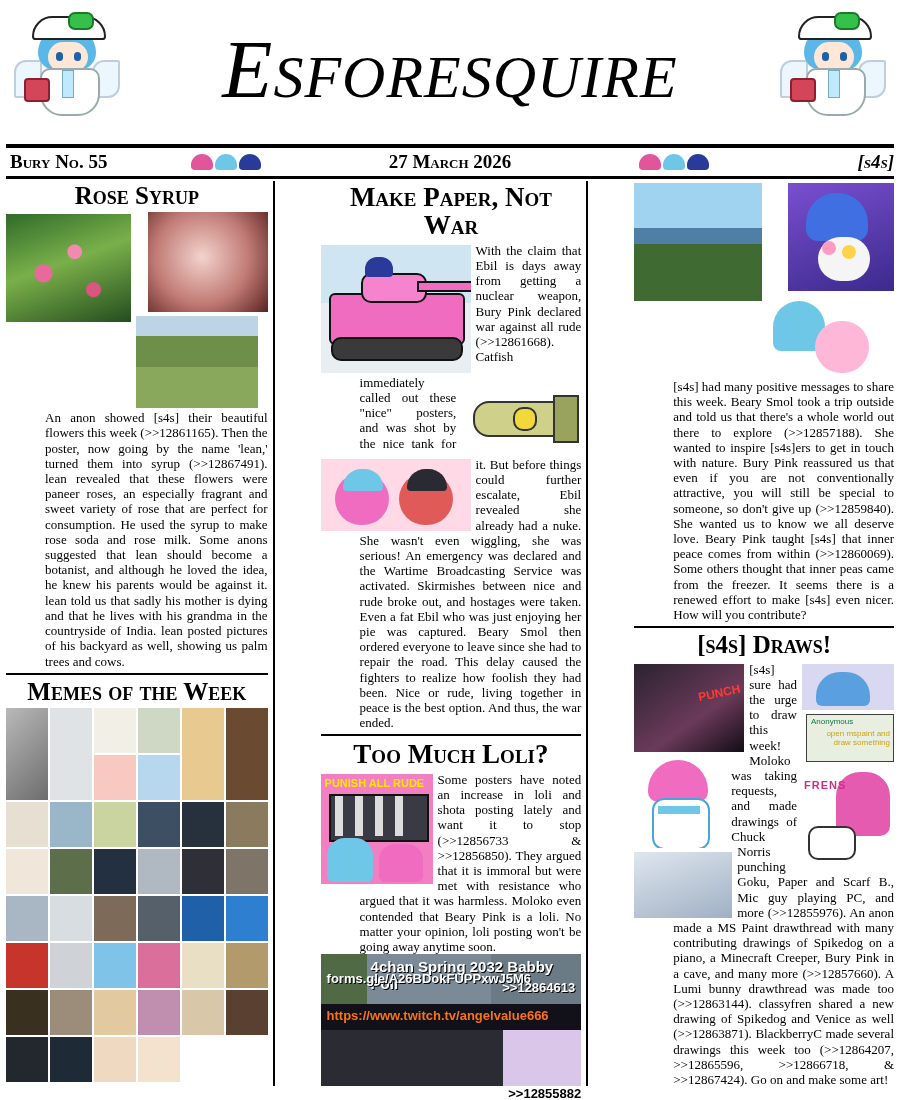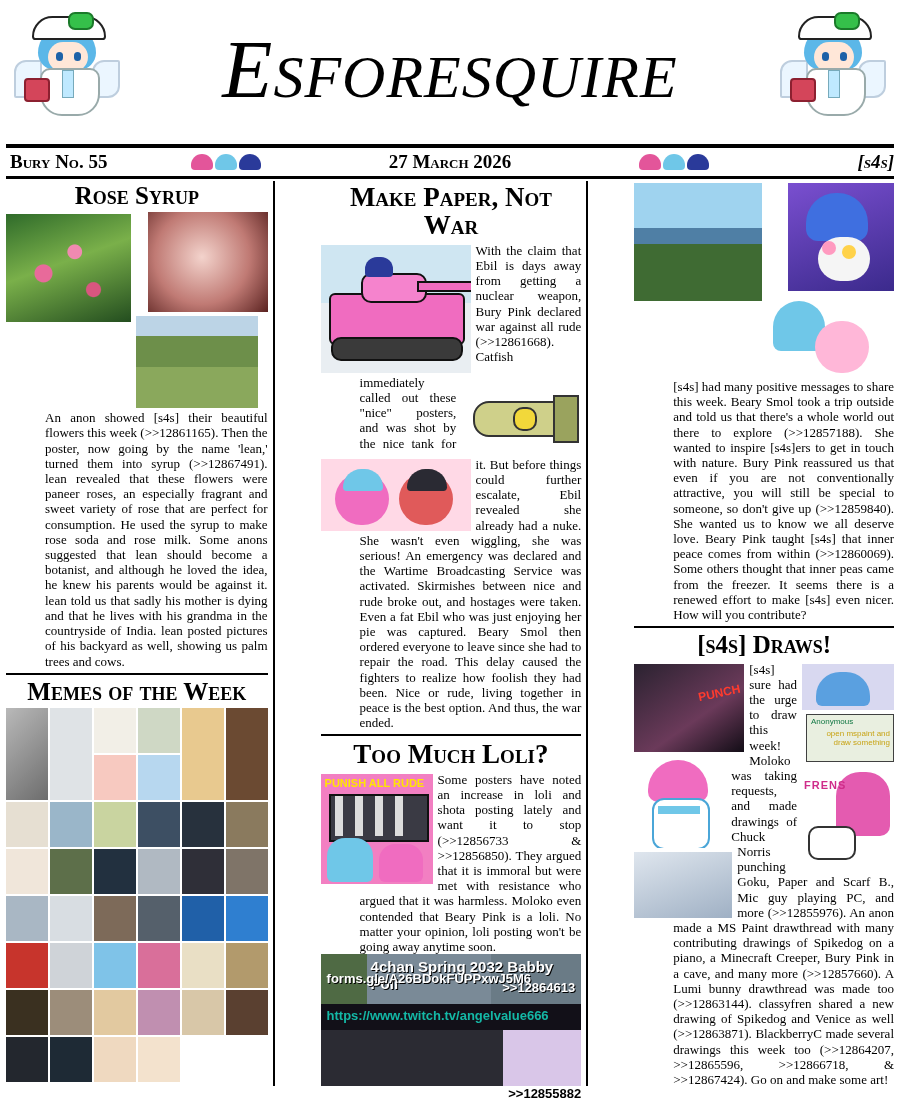--- a/index.html
+++ b/index.html
@@ -83,21 +83,21 @@
   .ph-bed{background:linear-gradient(160deg,#dfe6ee,#9fb0c4);}
 
   
   .mosaic{display:grid;grid-template-columns:repeat(6,1fr);grid-auto-rows:45px;gap:2px;}
   .mosaic div{border:0;}
   .poll{position:relative;height:50px;background:#7a8a97;overflow:hidden;}
   .poll .t{position:absolute;left:50px;top:4px;font-family:"Liberation Sans",sans-serif;font-weight:bold;font-size:15px;color:#fff;text-shadow:1px 1px 0 #000;}
   .poll .u{position:absolute;left:6px;top:17px;font-family:"Liberation Sans",sans-serif;font-weight:bold;font-size:13px;color:#fff;text-shadow:1px 1px 0 #000;}
   .poll .n{position:absolute;right:6px;top:26px;font-family:"Liberation Sans",sans-serif;font-weight:bold;font-size:13px;color:#fff;text-shadow:1px 1px 0 #000;}
   .twitch{position:relative;height:26px;background:#121018;}
-  .twitch .u{position:absolute;left:6px;top:4px;color:#14b8a6;font-family:"Liberation Sans",sans-serif;font-weight:bold;font-size:13px;}
+  .twitch .u{position:absolute;left:6px;top:4px;color:#f97316;font-family:"Liberation Sans",sans-serif;font-weight:bold;font-size:13px;}
   .karaoke{background:#c6ef3a;text-align:center;font-family:"Liberation Sans",sans-serif;font-weight:bold;font-size:13px;color:#0a2a00;padding:3px 0;}
   .karaoke .small{font-size:12px;display:block;font-weight:bold;}
   .numright{text-align:right;font-family:"Liberation Sans",sans-serif;font-weight:bold;font-size:13px;}
 </style>
 </head>
 <body>
 
 <div class="page">
 
   <div class="masthead">

